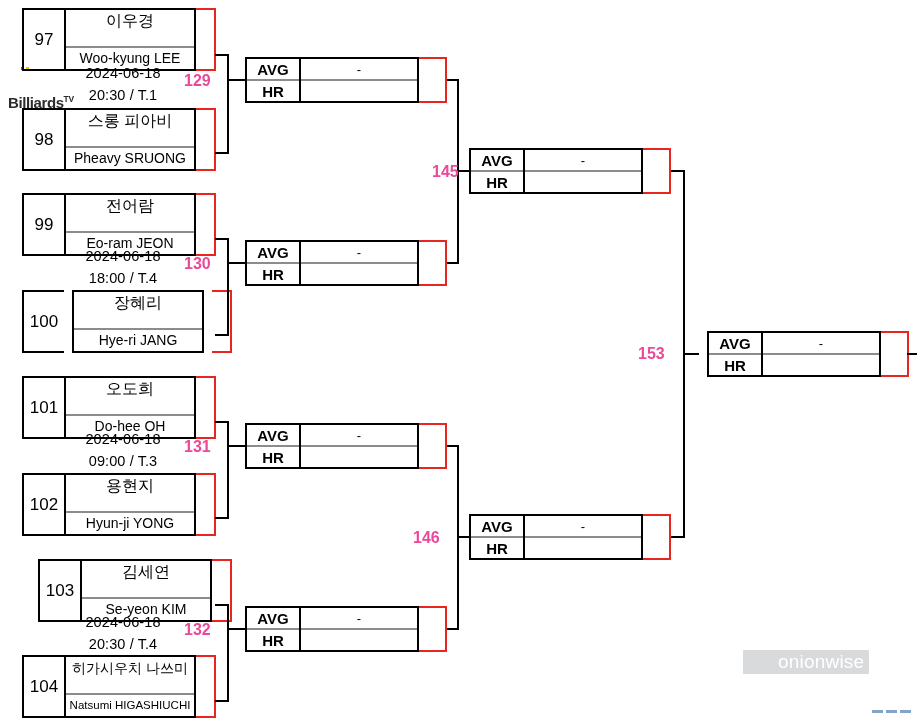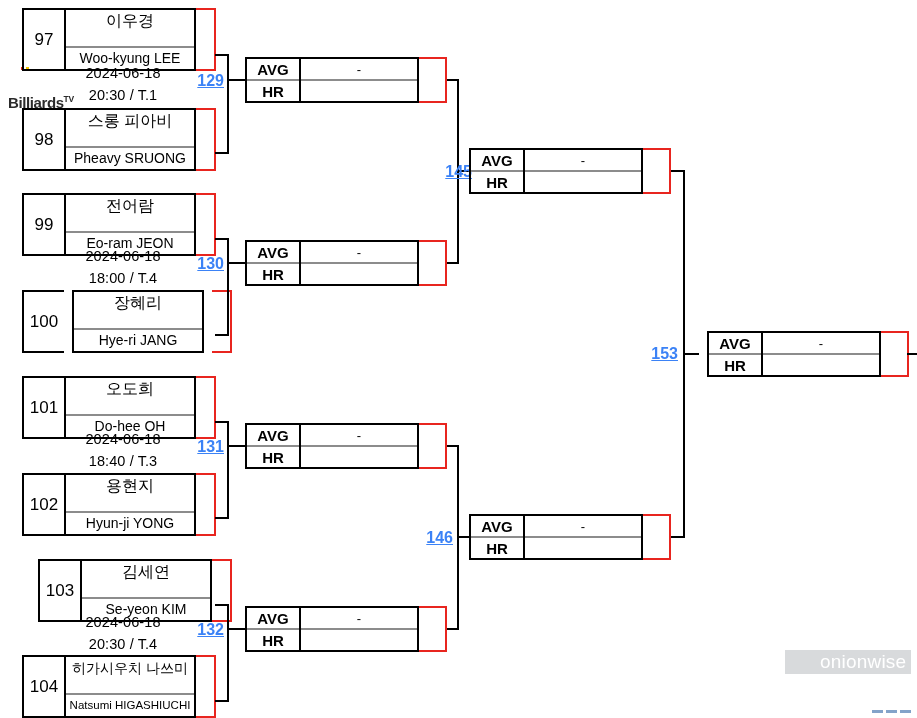--- a/index.html
+++ b/index.html
@@ -44,22 +44,22 @@
 
   
   .match-info{
     position:absolute;text-align:center;width:150px;
     font-size:14.5px;line-height:1.55;letter-spacing:.1px;
   }
 
   
   .match-no{
     position:absolute;
-    font-weight:bold;font-size:16px;color:#3b82f6;
-    text-align:right;width:40px;text-decoration:underline;
+    font-weight:bold;font-size:16px;color:#ec4899;
+    text-align:left;width:40px;
   }
 
   
   .result-box{
     position:absolute;box-sizing:border-box;
     height:46px;display:flex;align-items:stretch;
   }
   .rb-label{
     box-sizing:border-box;width:54px;
     border:2px solid #000;border-right:none;
@@ -182,21 +182,21 @@
   <div class="player-box" style="left:22px;top:473px;">
     <div class="seed-cell">102</div>
     <div class="name-cell">
       <div class="name-ko">용현지</div>
       <div class="name-en">Hyun-ji YONG</div>
     </div>
     <div class="score-cell"></div>
   </div>
   <div class="match-info" style="left:48px;top:428px;">
     <div>2024-06-18</div>
-    <div>18:40 / T.3</div>
+    <div>09:00 / T.3</div>
   </div>
   <div class="match-no" style="left:184px;top:438px;">131</div>
   <div class="cx" style="left:215px;top:421px;width:14px;height:2px;"></div>
   <div class="cx" style="left:227px;top:421px;width:2px;height:98px;"></div>
   <div class="cx" style="left:215px;top:517px;width:14px;height:2px;"></div>
   <div class="cx" style="left:227px;top:445px;width:18px;height:2px;"></div>
 
   <div class="player-box" style="left:38px;top:559px;">
     <div class="seed-cell">103</div>
     <div class="name-cell">
@@ -318,20 +318,20 @@
       <div class="lab">HR</div>
     </div>
     <div class="rb-value">
       <div class="val top">-</div>
       <div class="val"></div>
     </div>
     <div class="rb-score"></div>
   </div>
   <div class="cx" style="left:907px;top:353px;width:10px;height:2px;"></div>
 
-  <div class="watermark" style="left:785px;top:650px;padding-left:35px;">onionwise</div>
+  <div class="watermark" style="left:743px;top:650px;padding-left:35px;">onionwise</div>
   <div class="btm-mark" style="left:872px;top:710px;">
     <i></i>
       <i></i>
       <i></i>
   </div>
 
 </div>
 
 </body></html>

